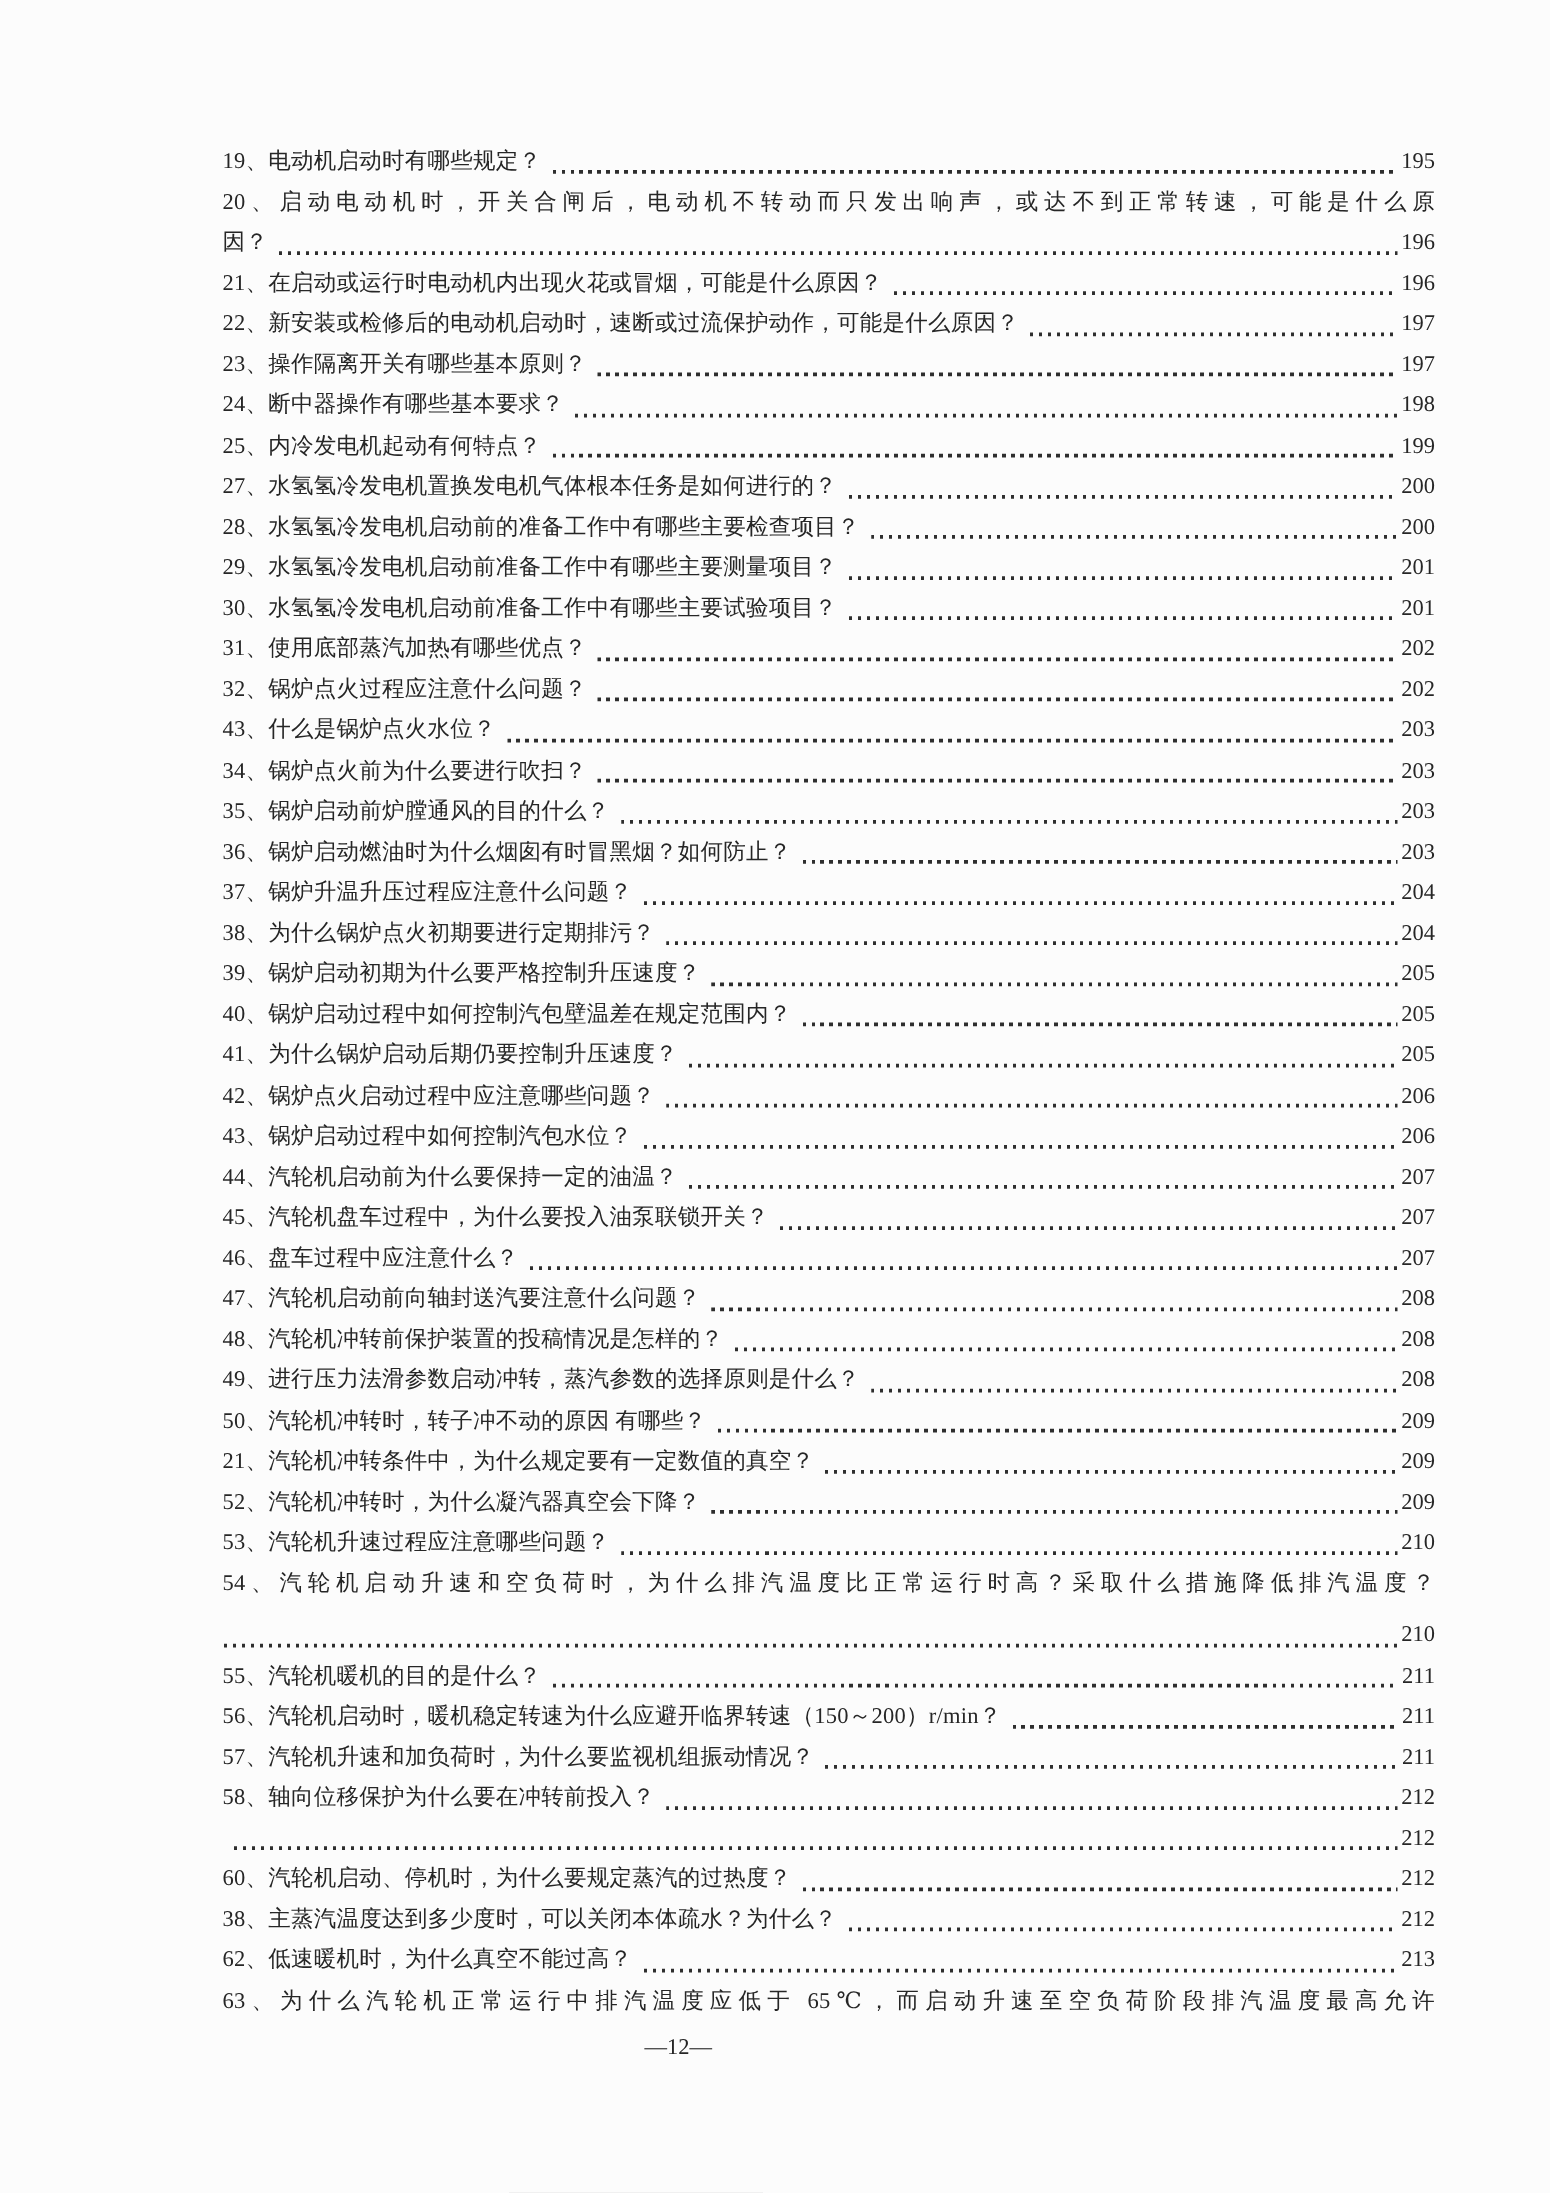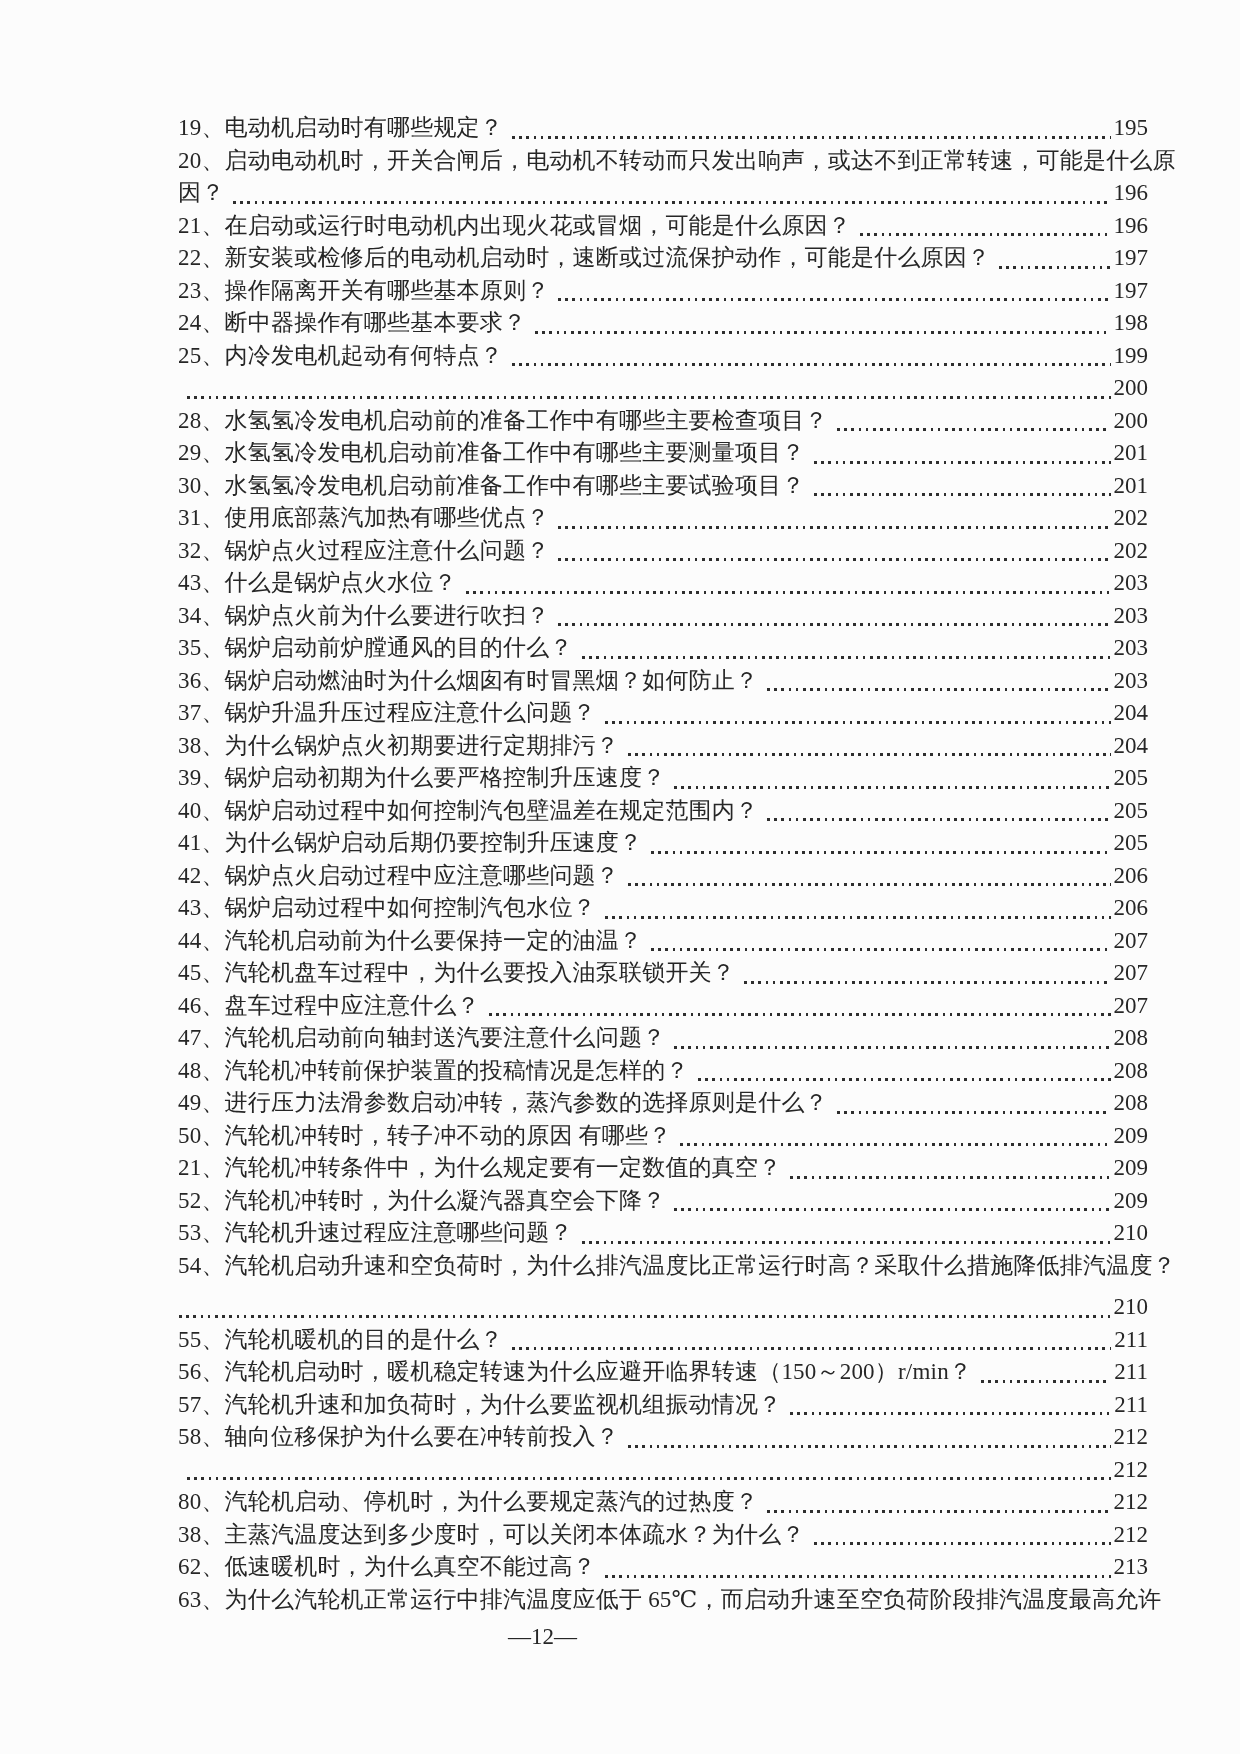--- a/index.html
+++ b/index.html
@@ -8,21 +8,21 @@
     background: #e8e8e8;
   }
   .page {
     position: relative;
     width: 1240px;
     height: 1754px;
     margin: 0 auto;
     background: #fcfcfc;
     color: #262626;
     font-family: "Liberation Serif", "DejaVu Serif", serif;
-    font-size: 23px;
+    font-size: 18px;
     overflow: hidden;
   }
   .toc {
     position: absolute;
     top: 112px;
     left: 178px;
     right: 92px;
   }
   .row {
     display: flex;
@@ -102,20 +102,21 @@
         <span class="txt">24、断中器操作有哪些基本要求？</span>
         <span class="leader"></span>
         <span class="pg">198</span>
       </div>
       <div class="row">
         <span class="txt">25、内冷发电机起动有何特点？</span>
         <span class="leader"></span>
         <span class="pg">199</span>
       </div>
       <div class="row">
+        <span class="txt">27、水氢氢冷发电机置换发电机气体根本任务是如何进行的？</span>
         <span class="leader"></span>
         <span class="pg">200</span>
       </div>
       <div class="row">
         <span class="txt">28、水氢氢冷发电机启动前的准备工作中有哪些主要检查项目？</span>
         <span class="leader"></span>
         <span class="pg">200</span>
       </div>
       <div class="row">
         <span class="txt">29、水氢氢冷发电机启动前准备工作中有哪些主要测量项目？</span>
@@ -267,21 +268,21 @@
       <div class="row">
         <span class="txt">58、轴向位移保护为什么要在冲转前投入？</span>
         <span class="leader"></span>
         <span class="pg">212</span>
       </div>
       <div class="row">
         <span class="leader"></span>
         <span class="pg">212</span>
       </div>
       <div class="row">
-        <span class="txt">80、汽轮机启动、停机时，为什么要规定蒸汽的过热度？</span>
+        <span class="txt">60、汽轮机启动、停机时，为什么要规定蒸汽的过热度？</span>
         <span class="leader"></span>
         <span class="pg">212</span>
       </div>
       <div class="row">
         <span class="txt">38、主蒸汽温度达到多少度时，可以关闭本体疏水？为什么？</span>
         <span class="leader"></span>
         <span class="pg">212</span>
       </div>
       <div class="row">
         <span class="txt">62、低速暖机时，为什么真空不能过高？</span>

